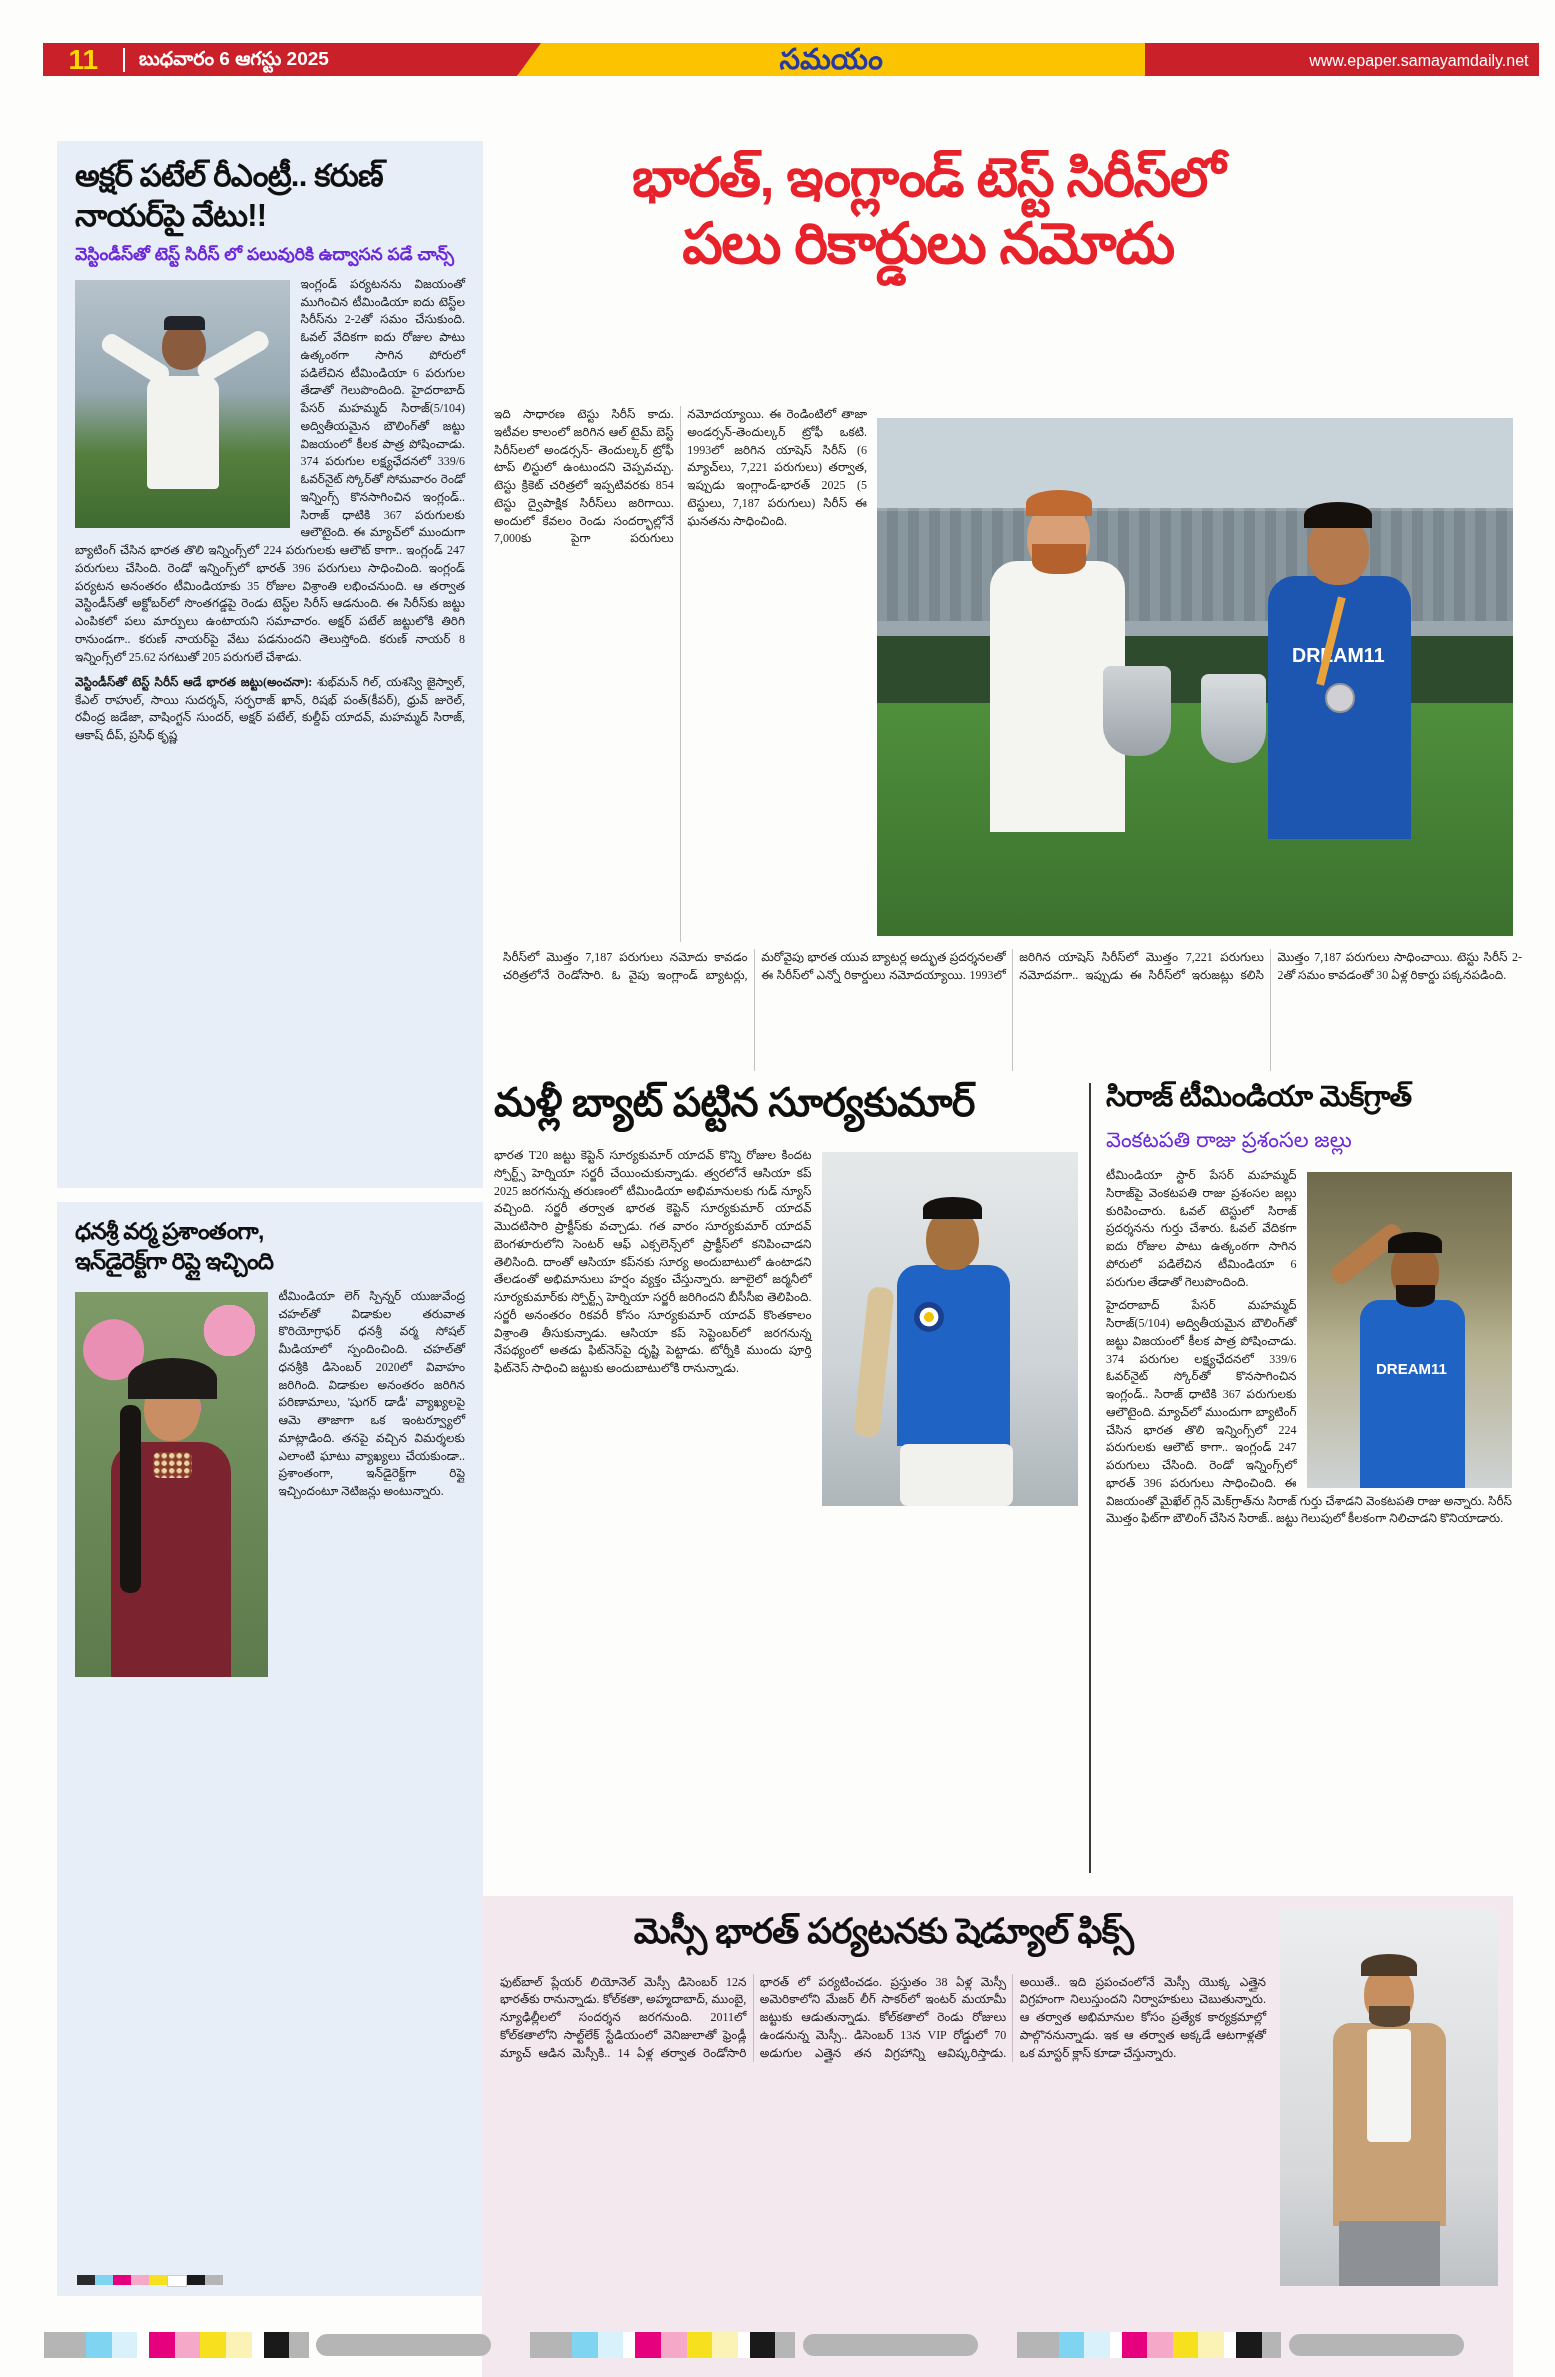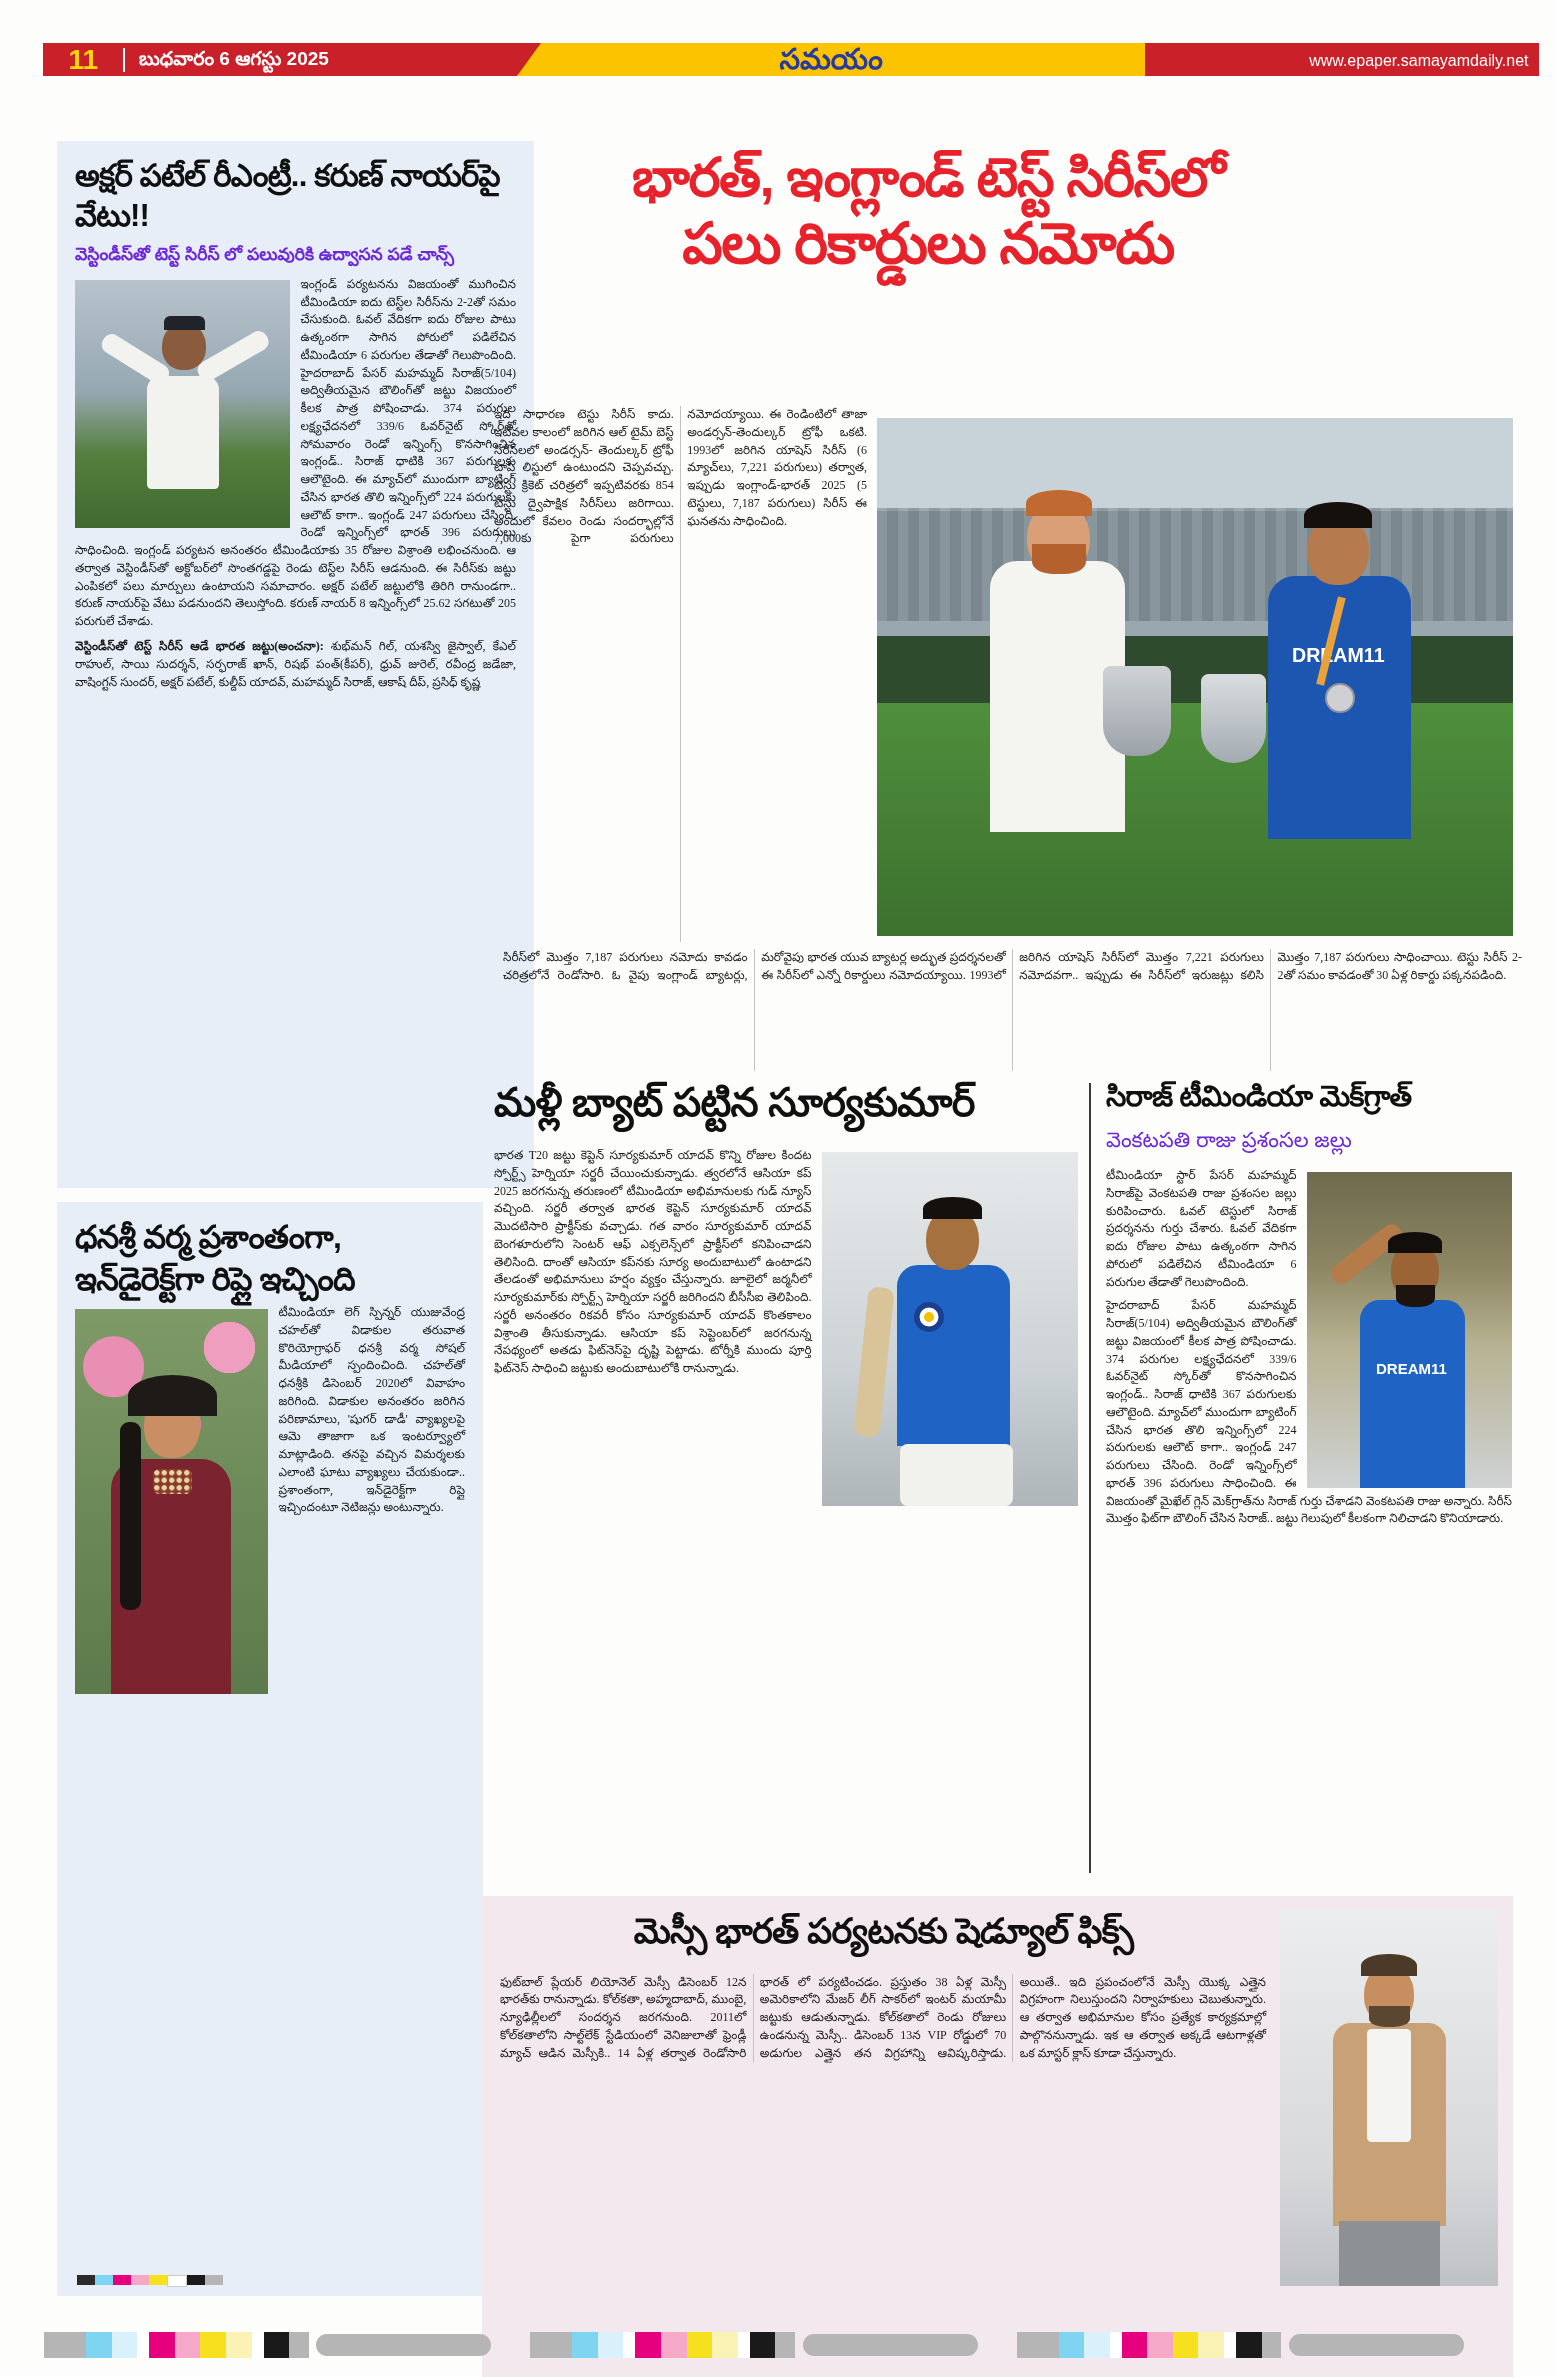--- a/index.html
+++ b/index.html
@@ -28,25 +28,25 @@
   .main-headline .l2{font-size:57px;line-height:1.0;letter-spacing:-1.5px;margin-top:7.5px;}
   
   .body-txt{font-size:12px;line-height:1.48;text-align:justify;color:#1c1c1c;}
   .col2{column-count:2;column-gap:13.5px;column-rule:0.8px solid #c2c2c2;}
   .col3{column-count:3;column-gap:13.5px;column-rule:0.8px solid #c9b9c2;}
   .col4{column-count:4;column-gap:13.5px;column-rule:0.8px solid #c2c2c2;}
   h2,h3{margin:0;font-family:"Liberation Sans",sans-serif;color:#101010;}
   .red-sub{font-family:"Liberation Sans",sans-serif;font-weight:700;color:#6d28d9;}
   
   .box-blue{position:absolute;background:#e7eef7;padding:15px 18px;box-sizing:border-box;}
-  #left-top{left:57px;top:141px;width:477px;height:1047px;}
+  #left-top{left:57px;top:141px;width:426px;height:1047px;}
   #left-top h2{font-size:31px;line-height:1.28;letter-spacing:-0.8px;}
   #left-top .red-sub{font-size:17.3px;margin:9px 0 7.5px;}
   #left-bottom{left:57px;top:1202px;width:426px;height:1094px;}
-  #left-bottom h2{font-size:32px;line-height:1.3;letter-spacing:-0.8px;margin-bottom:4px;}
+  #left-bottom h2{font-size:23px;line-height:1.3;letter-spacing:-0.8px;margin-bottom:11px;}
   .photo{position:relative;overflow:hidden;background:#cfd6da;}
   .ph-float-l{float:left;margin:4.5px 10.5px 4.5px 0;}
   .ph-float-r{float:right;margin:4.5px 0 4.5px 10.5px;}
   
   #main-cols{position:absolute;left:494px;top:406px;width:373px;height:536px;}
   #main-photo{position:absolute;left:877px;top:418px;width:636px;height:518px;}
   #main-below{position:absolute;left:494px;top:949px;width:1019px;height:122px;overflow:hidden;margin-left:9px;}
   
   #surya{position:absolute;left:494px;top:1080px;width:584px;height:801px;}
   #surya h2{font-size:40px;letter-spacing:-0.8px;margin-bottom:12px;}

